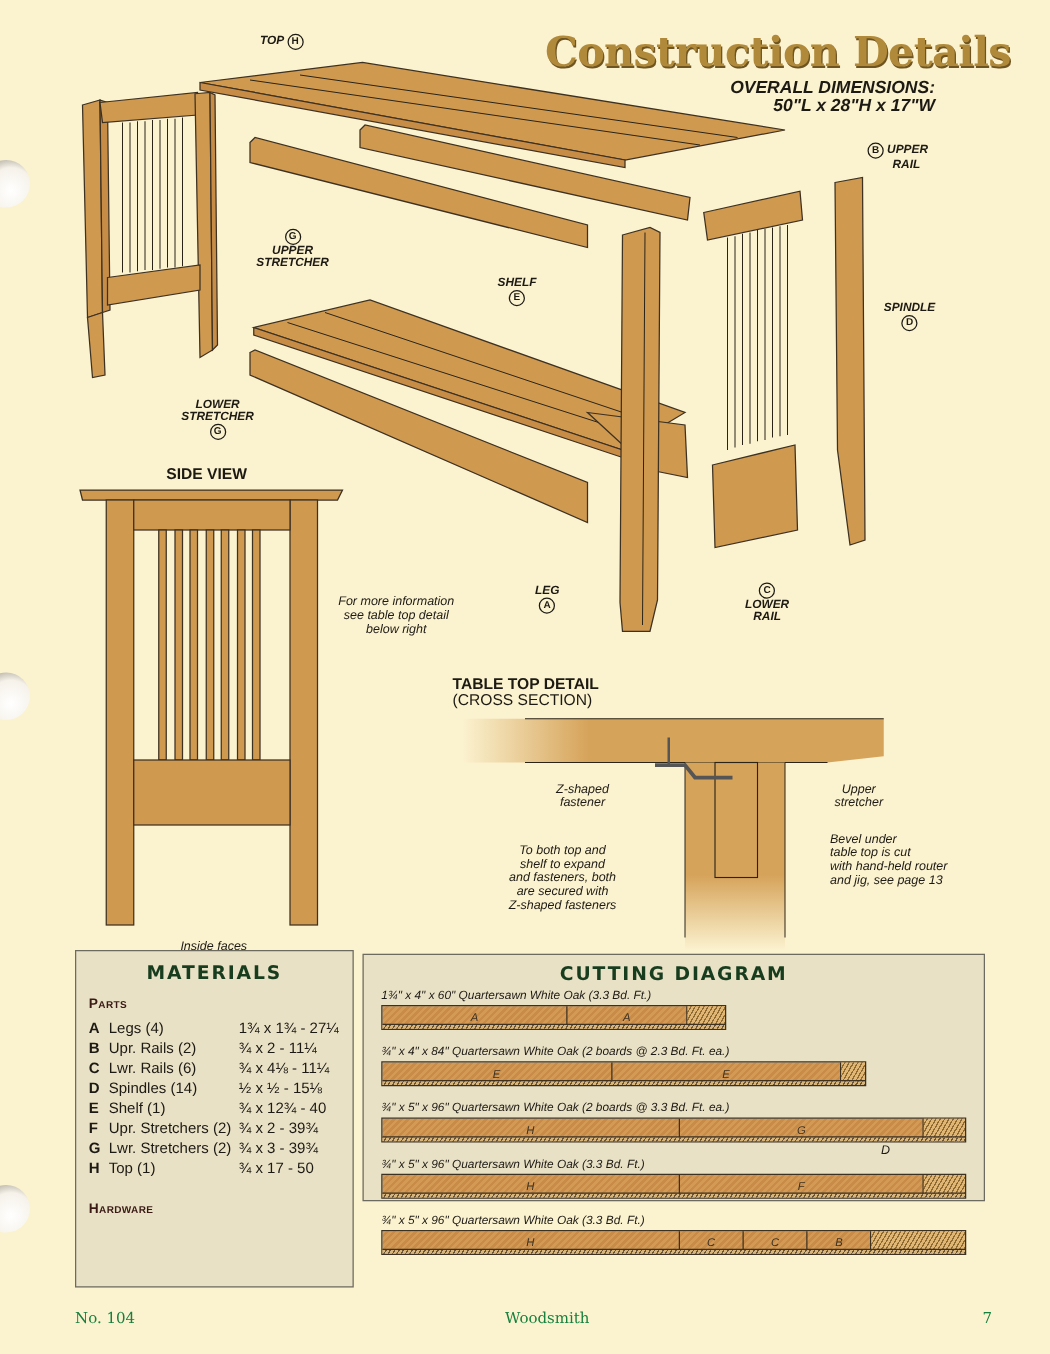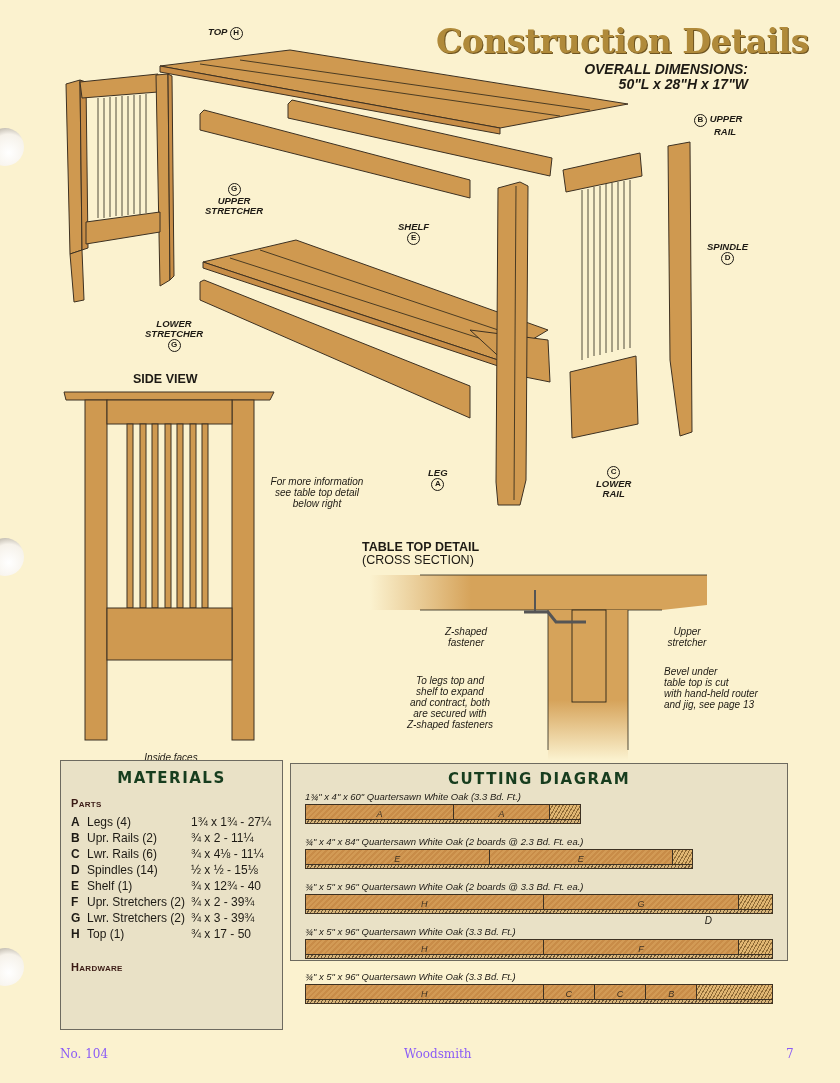--- a/index.html
+++ b/index.html
@@ -53,21 +53,21 @@
   .board { position: relative; height: 20px; border: 1px solid #3d3122;
     background: repeating-linear-gradient(135deg, #d29a55 0 2px, #c88c48 2px 4px); margin-bottom: 12px; }
   .seg { position: absolute; top: 0; bottom: 0; border-right: 1px solid #3d3122;
     font-family: "Liberation Sans", sans-serif; font-style: italic; font-size: 9px; color: #3d3122;
     display: flex; align-items: center; justify-content: center; }
   .waste { position: absolute; top: 0; bottom: 0; right: 0;
     background: repeating-linear-gradient(120deg, #e0b672 0 2px, #8e6a35 2px 3px); }
   .edge { position: absolute; left: 0; right: 0; bottom: 0; height: 4px; border-top: 1px solid #3d3122;
     background: repeating-linear-gradient(120deg, #d7b57b 0 2px, #6b5536 2px 3px); }
 
-  .footer { position: absolute; top: 1047px; font-family: "DejaVu Serif", serif; font-size: 12px; color: #8b5cf6; }
+  .footer { position: absolute; top: 1047px; font-family: "DejaVu Serif", serif; font-size: 12px; color: #15803d; }
 
   
   .wood { fill: #cf9950; stroke: #3d3122; stroke-width: 1; }
   .wood2 { fill: #c78d47; stroke: #3d3122; stroke-width: 1; }
   .ln { stroke: #2a2418; stroke-width: 0.8; fill: none; }
 </style>
 </head>
 <body>
 
 <div class="punch" style="top:128px;"></div>
@@ -235,23 +235,23 @@
 </div>
 <div class="note" style="left:440px;top:626px;width:52px;">
   <div>Z-shaped</div>
   <div>fastener</div>
 </div>
 <div class="note" style="left:662px;top:626px;width:50px;">
   <div>Upper</div>
   <div>stretcher</div>
 </div>
 <div class="note" style="left:400px;top:675px;width:100px;">
-  <div>To legs top and</div>
+  <div>To both top and</div>
   <div>shelf to expand</div>
-  <div>and contract, both</div>
+  <div>and fasteners, both</div>
   <div>are secured with</div>
   <div>Z-shaped fasteners</div>
 </div>
 <div class="note" style="left:664px;top:666px;width:120px;text-align:left;">
   <div>Bevel under</div>
   <div>table top is cut</div>
   <div>with hand-held router</div>
   <div>and jig, see page 13</div>
 </div>
 

